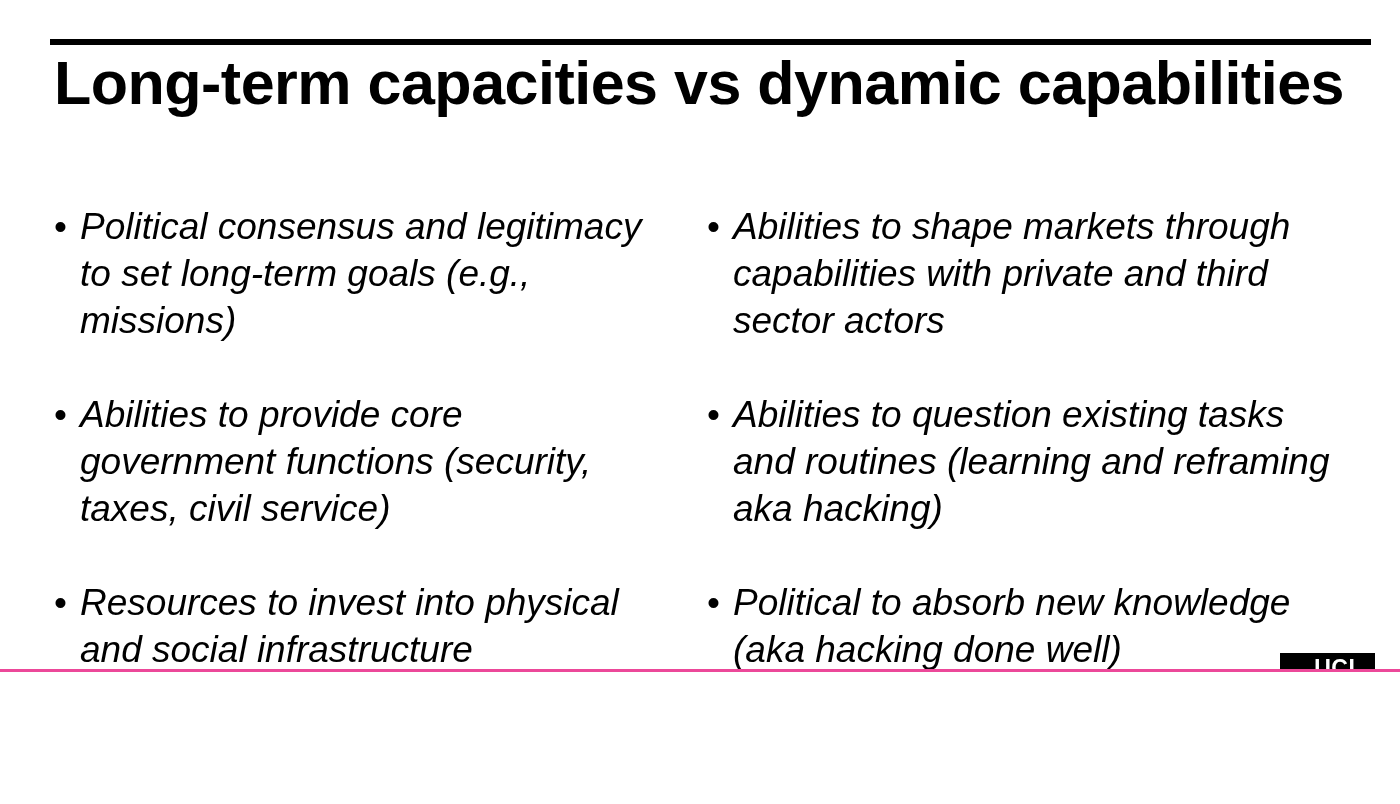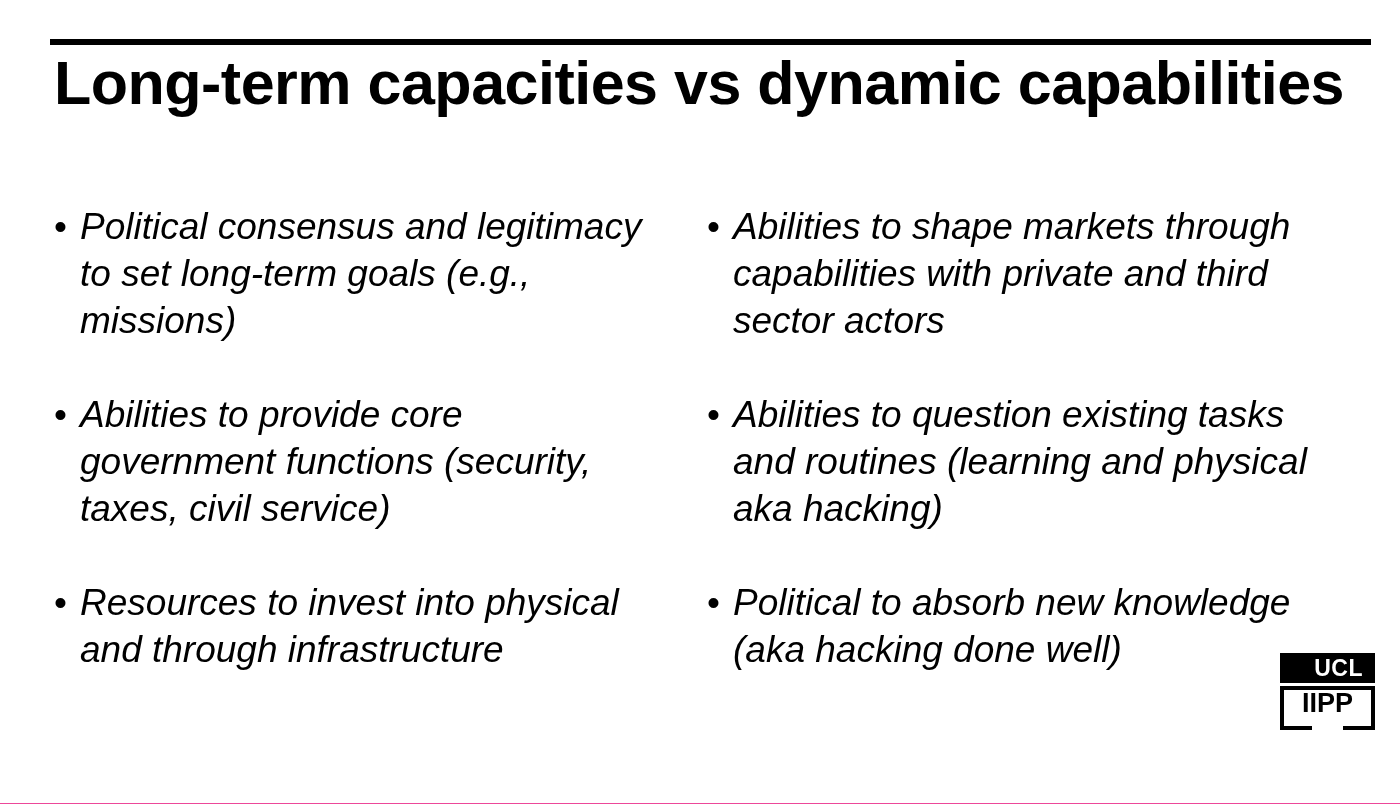--- a/index.html
+++ b/index.html
@@ -8,25 +8,25 @@
     background: #ffffff;
   }
   body {
     font-family: "Liberation Sans", sans-serif;
     -webkit-font-smoothing: antialiased;
   }
 
   .slide {
     position: relative;
     width: 1400px;
-    height: 804px;
+    height: 672px;
     background: #ffffff;
     overflow: hidden;
     box-sizing: border-box;
-    border-bottom: 1px solid #ec4899;
+    border-bottom: 3px solid #ec4899;
   }
 
   
   .title-rule {
     position: absolute;
     left: 50px;
     top: 39px;
     width: 1321px;
     height: 6px;
     background: #000000;
@@ -189,34 +189,34 @@
         <li class="bullet-item">
           <span class="bullet-marker">•</span>
           <span class="bullet-text">Political consensus and legitimacy to set long-term goals (e.g., missions)</span>
         </li>
         <li class="bullet-item">
           <span class="bullet-marker">•</span>
           <span class="bullet-text">Abilities to provide core government functions (security, taxes, civil service)</span>
         </li>
         <li class="bullet-item">
           <span class="bullet-marker">•</span>
-          <span class="bullet-text">Resources to invest into physical and through infrastructure</span>
+          <span class="bullet-text">Resources to invest into physical and social infrastructure</span>
         </li>
       </ul>
     </div>
 
     <div class="column column-right">
       <ul class="bullet-list">
         <li class="bullet-item">
           <span class="bullet-marker">•</span>
           <span class="bullet-text">Abilities to shape markets through capabilities with private and third sector actors</span>
         </li>
         <li class="bullet-item">
           <span class="bullet-marker">•</span>
-          <span class="bullet-text">Abilities to question existing tasks and routines (learning and physical aka hacking)</span>
+          <span class="bullet-text">Abilities to question existing tasks and routines (learning and reframing aka hacking)</span>
         </li>
         <li class="bullet-item">
           <span class="bullet-marker">•</span>
           <span class="bullet-text">Political to absorb new knowledge (aka hacking done well)</span>
         </li>
       </ul>
     </div>
 
   </div>
 

